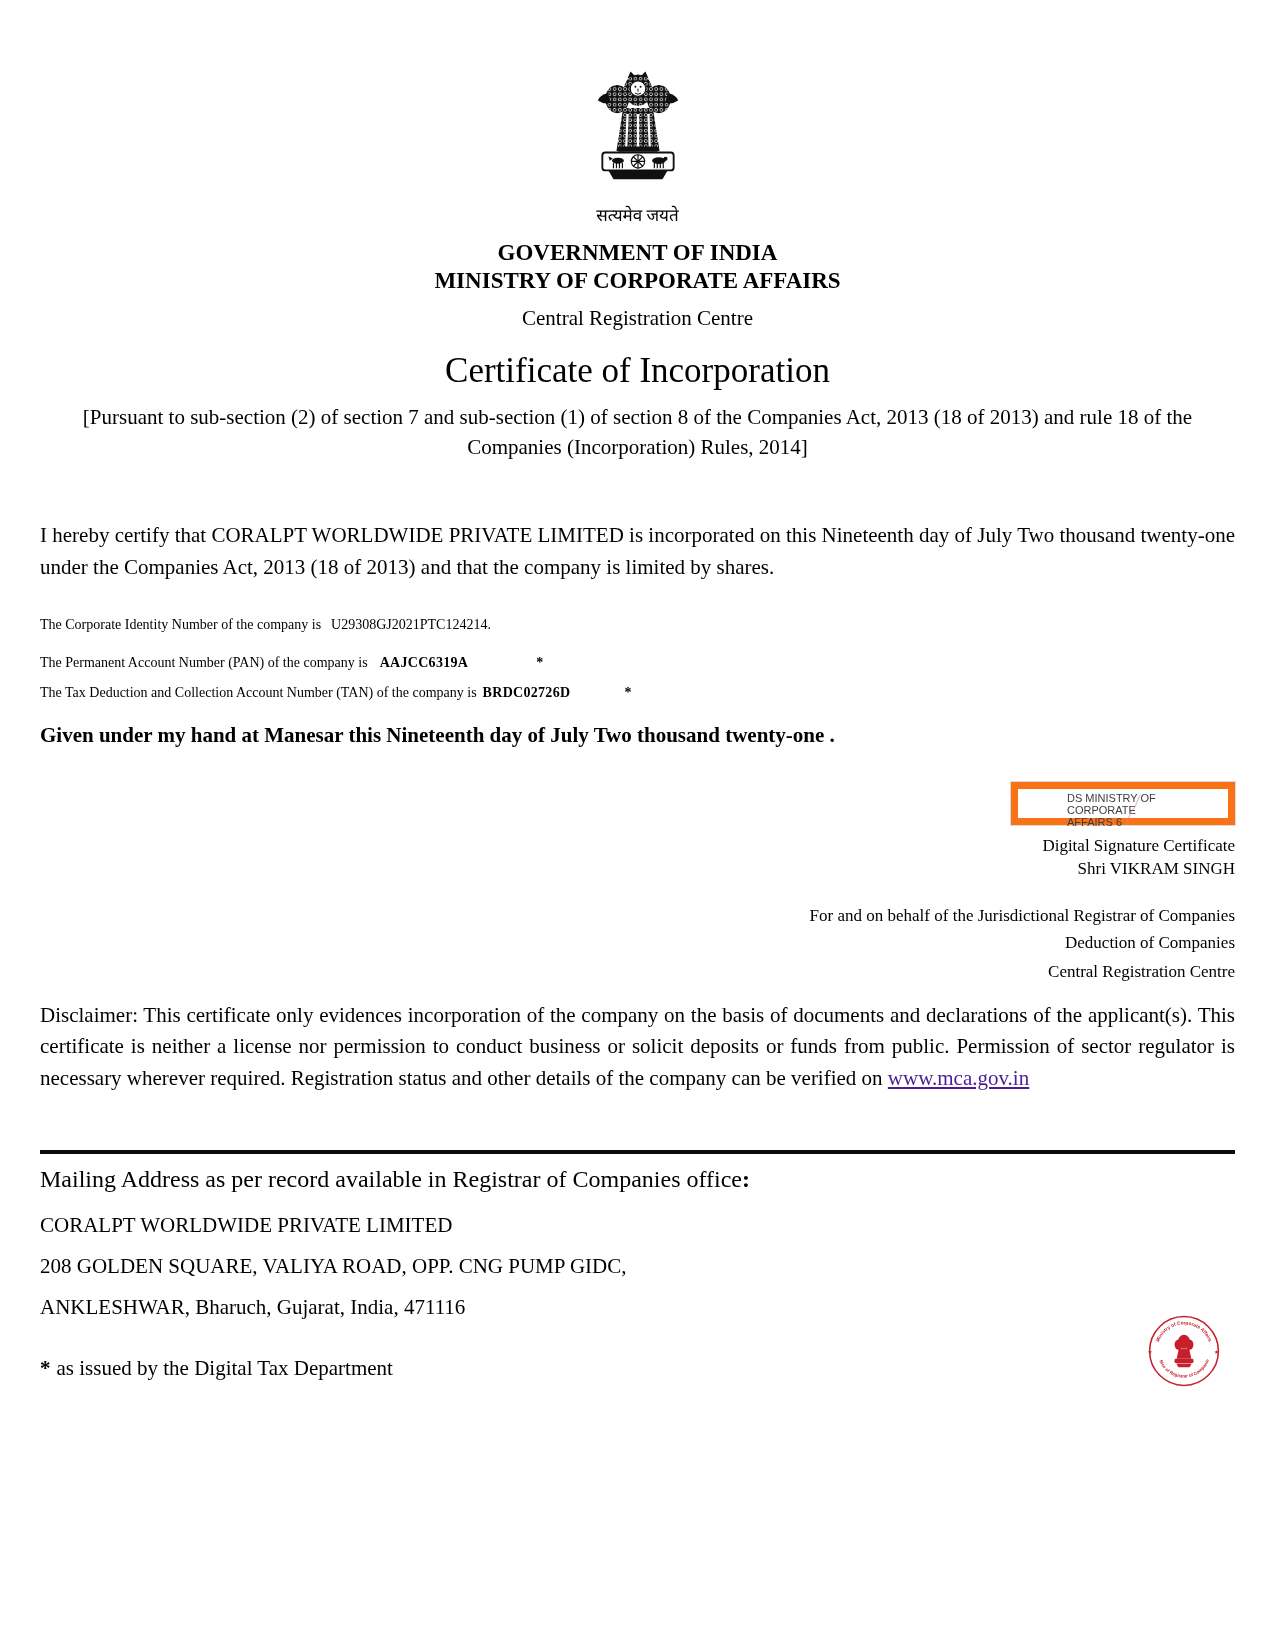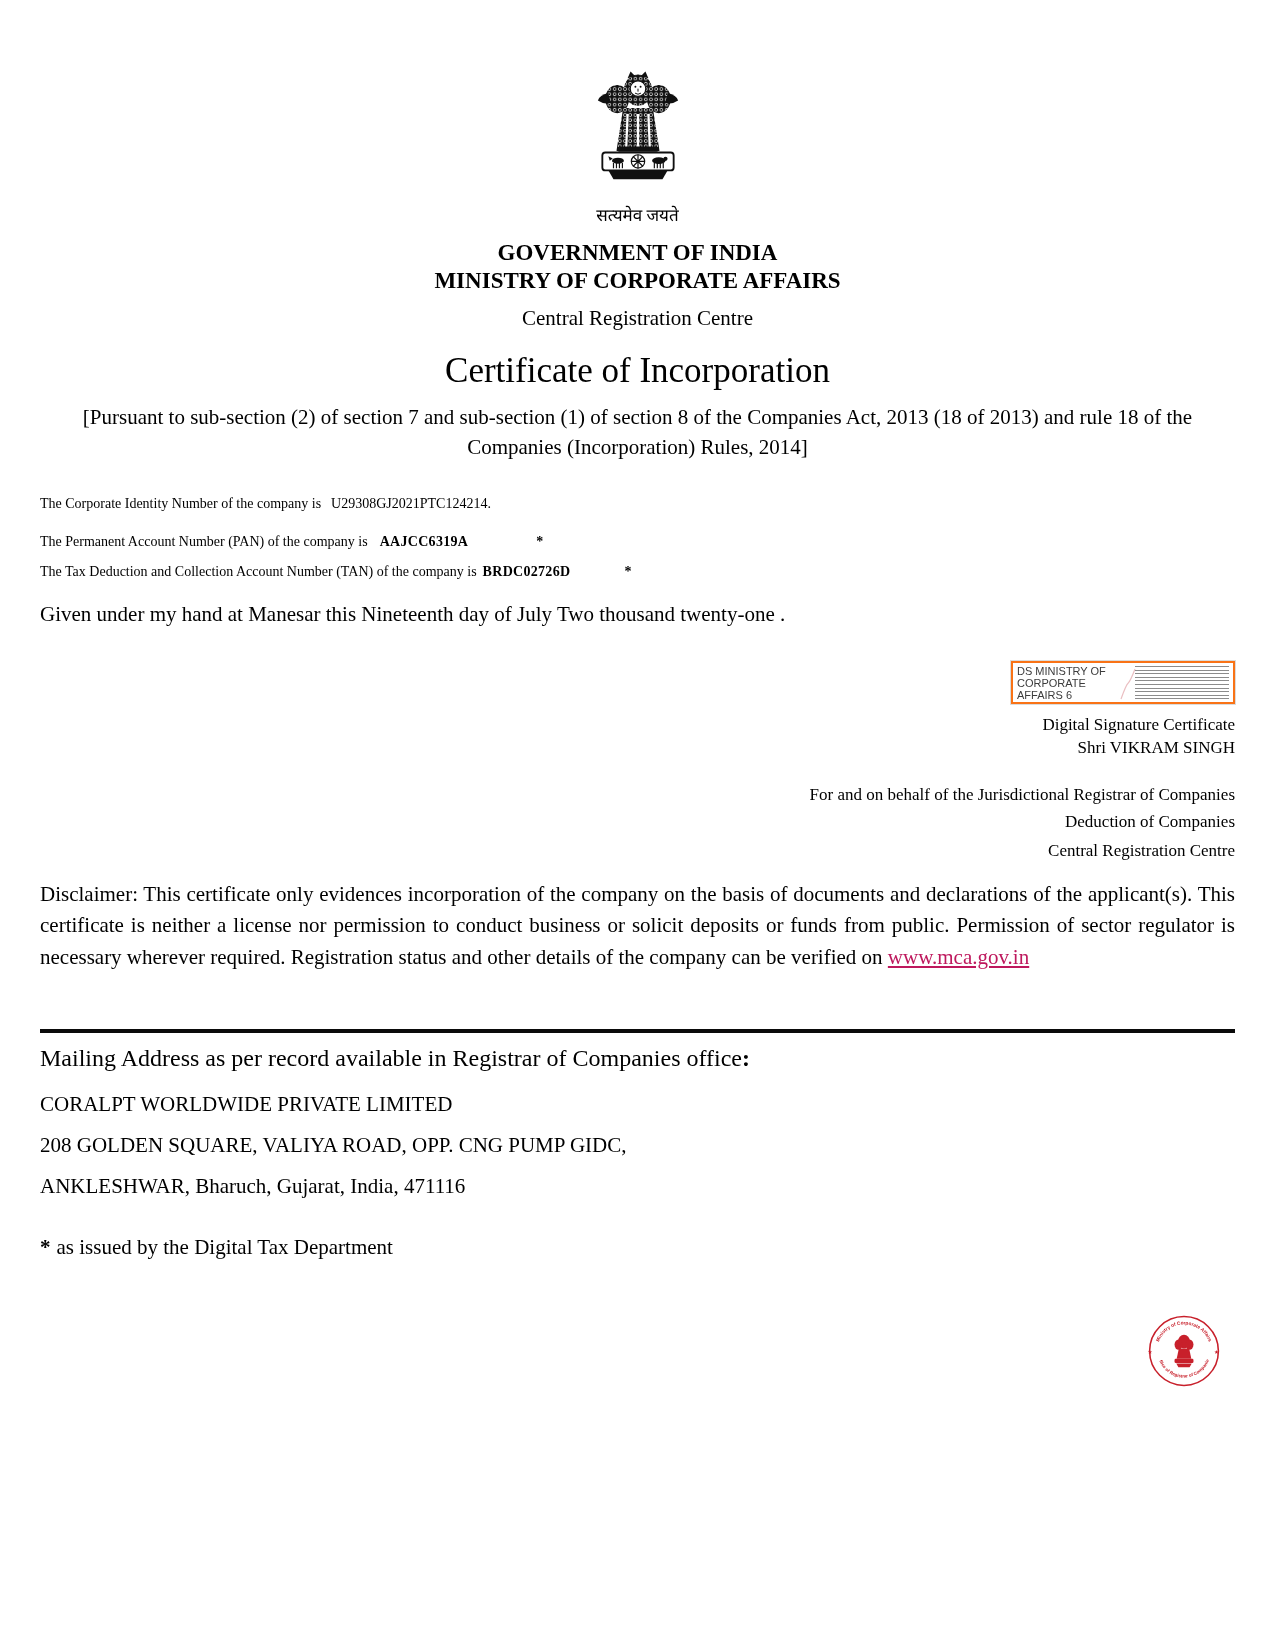--- a/index.html
+++ b/index.html
@@ -16,51 +16,51 @@
   .ministry-line { font-size:23px; font-weight:bold; margin-top:2px; }
   .crc-line { font-size:21px; margin-top:12px; }
   .doc-title { font-size:35px; font-weight:normal; margin-top:20px; }
   .pursuant { font-size:21px; margin-top:12px; line-height:1.4; max-width:1165px; margin-left:auto; margin-right:auto; }
   .para { font-size:21px; line-height:1.5; text-align:justify; }
   .certify { margin-top:58px; }
   .kv-line { font-size:14px; }
   .cin-line { margin-top:34px; }
   .pan-line { margin-top:22px; }
   .tan-line { margin-top:14px; }
-  .given-line { margin-top:22px; font-size:21px; }
+  .given-line { margin-top:22px; font-size:21px;font-weight:bold; }
   .kv-value { font-weight:bold; margin-left:12px; letter-spacing:.3px; }
   .kv-value.plain { font-weight:normal; letter-spacing:0; margin-left:10px; }
   .note-star { font-weight:bold; margin-left:68px; }
   .tan-line .kv-value { margin-left:6px; }
   .tan-line .note-star { margin-left:54px; }
 
   .ds-row { margin-top:34px; display:flex; justify-content:flex-end; }
   .ds-box {
-    width:224px; height:43px; border:2px solid #f97316; box-shadow:0 0 0 1px #dcdcdc;
-    display:flex; align-items:center; background:#fff; position:relative; padding:3px 4px;
+    width:224px; height:43px; border:7px solid #f97316; box-shadow:0 0 0 1px #dcdcdc;
+    display:flex; align-items:center; background:#fff; position:relative; padding:3px 4px;flex-direction:column;
   }
   .ds-label {
     font-family:"Liberation Sans", sans-serif; font-size:11px; line-height:1.1;
     color:#3c3c3c; width:112px; flex:0 0 auto;
   }
   .ds-squiggle { position:absolute; left:104px; top:2px; opacity:.55; }
   .ds-fineprint {
     flex:1 1 auto; height:33px; margin-left:6px;
     background:
       repeating-linear-gradient(to bottom, #777 0px, #777 1.1px, transparent 1.1px, transparent 3.6px);
     opacity:.85;
   }
   .sig-block { text-align:right; font-size:17px; line-height:1.35; }
   .sig-1 { margin-top:10px; }
   .sig-3 { margin-top:24px; }
   .sig-4 { margin-top:4px; }
   .sig-5 { margin-top:6px; }
 
   .disclaimer { margin-top:16px; }
-  .disclaimer a { color:#be185d; text-decoration:underline; }
+  .disclaimer a { color:#4c1d95; text-decoration:underline; }
 
   .rule { height:4px; background:#0a0a0a; margin-top:56px; }
 
   .mail-head { font-size:24px; margin-top:12px; }
   .mail-head .colon { font-weight:bold; }
   .mail-company { font-size:21px; margin-top:20px; }
   .mail-addr { font-size:21px; margin-top:16px; }
 
   .footnote { font-size:21px; margin-top:36px; }
   .footnote .star { font-weight:bold; margin-right:6px; }
@@ -115,20 +115,21 @@
     <div class="motto">सत्यमेव जयते</div>
   </div>
 
   <div class="center gov-line">GOVERNMENT OF INDIA</div>
   <div class="center ministry-line">MINISTRY OF CORPORATE AFFAIRS</div>
   <div class="center crc-line">Central Registration Centre</div>
 
   <h1 class="center doc-title">Certificate of Incorporation</h1>
   <div class="center pursuant">[Pursuant to sub-section (2) of section 7 and sub-section (1) of section 8 of the Companies Act, 2013 (18 of 2013) and rule 18 of the Companies (Incorporation) Rules, 2014]</div>
 
+  <p class="para certify">I hereby certify that CORALPT WORLDWIDE PRIVATE LIMITED is incorporated on this Nineteenth day of July Two thousand twenty-one under the Companies Act, 2013 (18 of 2013) and that the company is limited by shares.</p>
 
   <div class="kv-line cin-line">
     <span>The Corporate Identity Number of the company is</span><span class="kv-value plain">U29308GJ2021PTC124214.</span>
   </div>
 
   <div class="kv-line pan-line">
     <span>The Permanent Account Number (PAN) of the company is</span><span class="kv-value">AAJCC6319A</span><span class="note-star">*</span>
   </div>
 
   <div class="kv-line tan-line">

